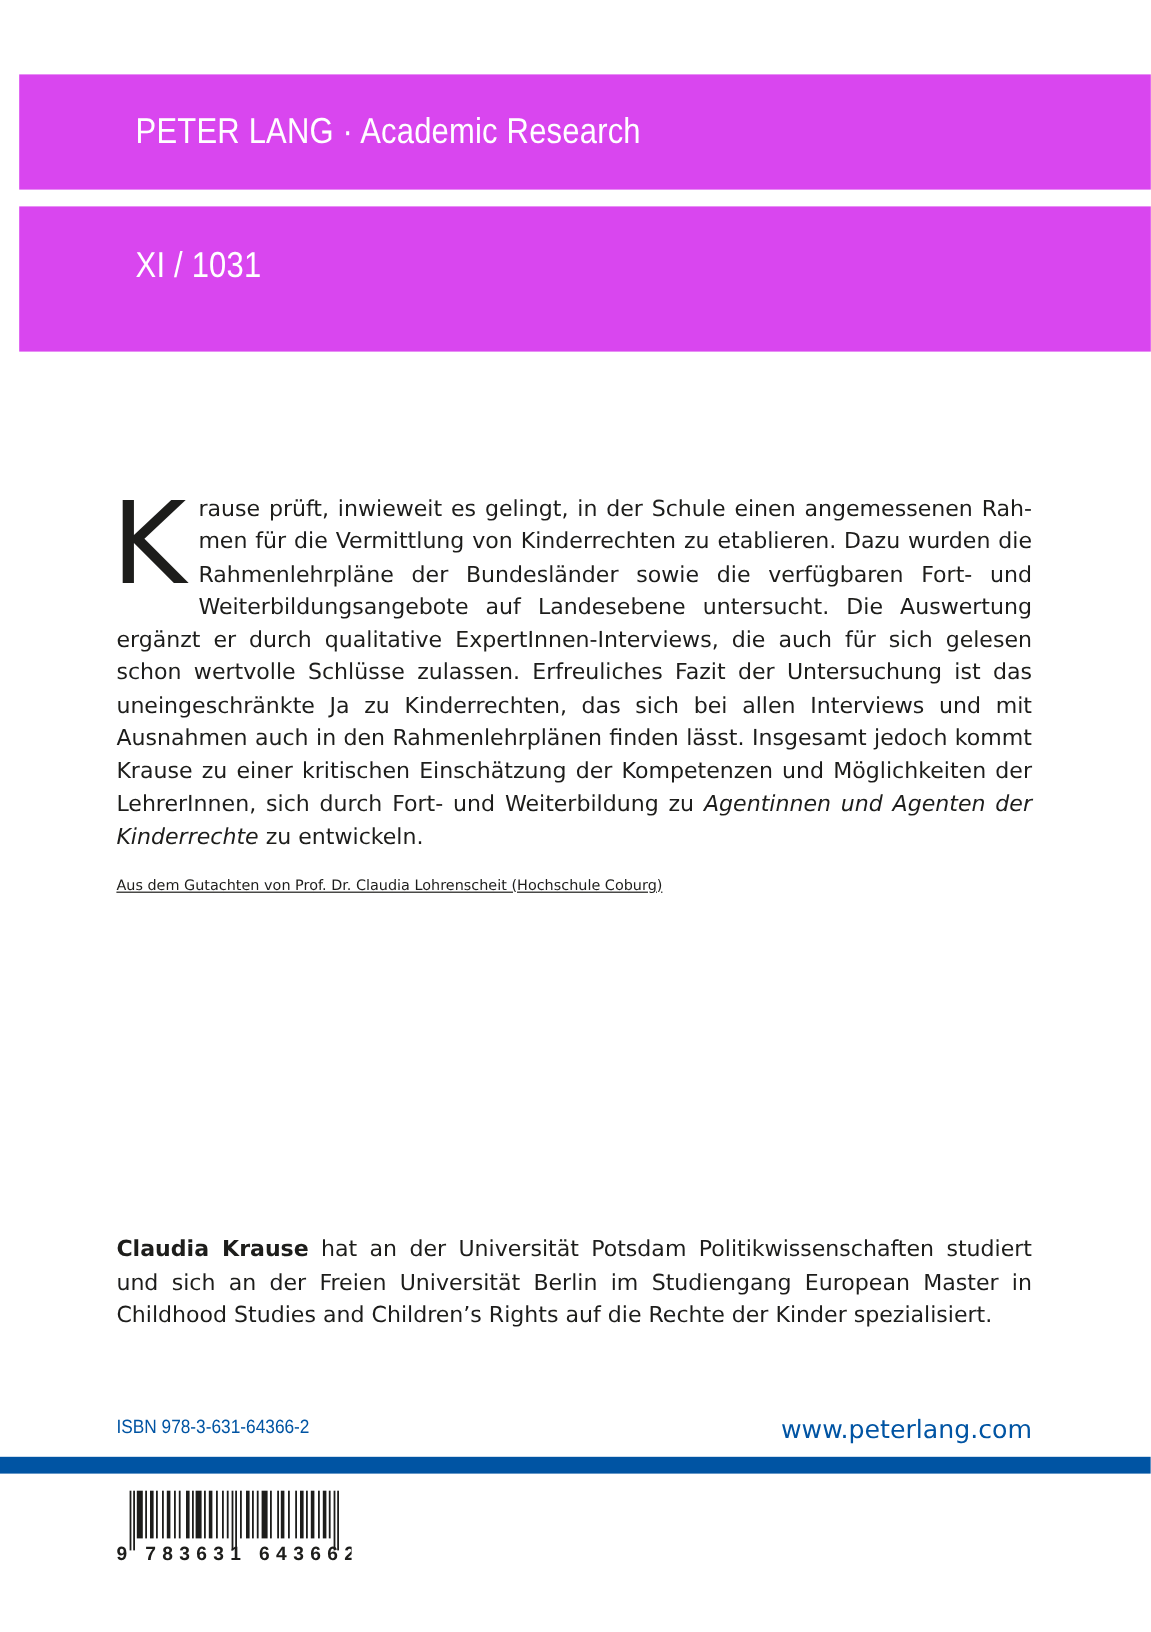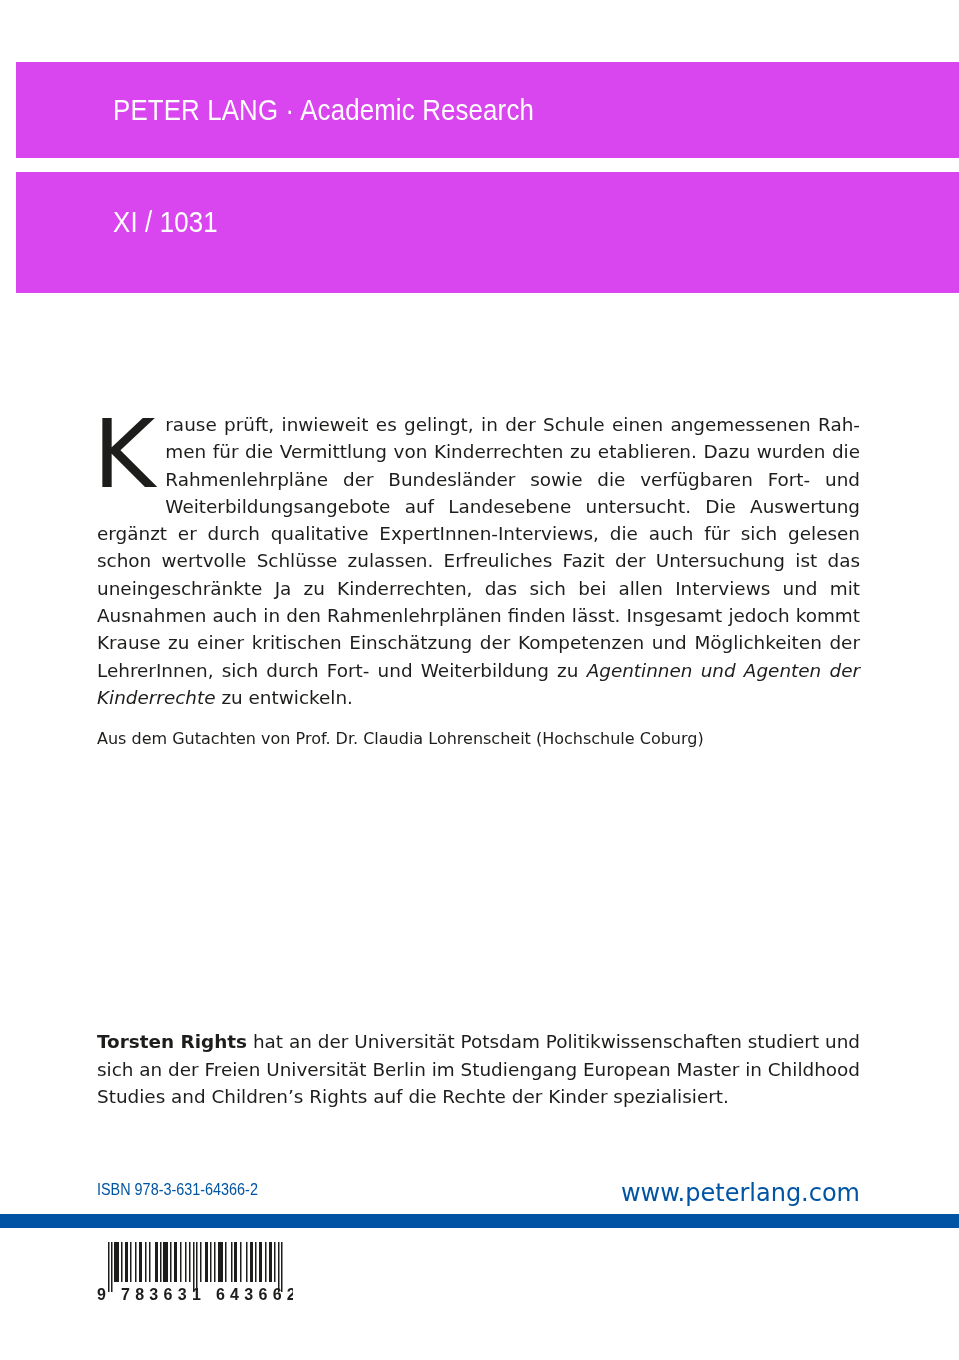--- a/index.html
+++ b/index.html
@@ -41,39 +41,40 @@
     font-size: 95px; line-height: 78px;
     height: 80px;
     margin: 4px 10px 0 -4px;
     color: #1d1d1b;
     font-weight: 400;
   }
   .blurb p { margin: 0; }
   .blurb em { font-style: italic; }
   .attribution {
     position: absolute; left: 97px; top: 725px; width: 763px;
-    font-size: 16px; line-height: 27px;
+    font-size: 12px; line-height: 27px;
     white-space: nowrap;
+    text-decoration: underline;
   }
   .author-bio {
     position: absolute; left: 97px; top: 1028px; width: 763px;
     font-size: 18.4px; line-height: 27.5px;
     text-align: justify;
   }
   .author-bio strong { font-weight: bold; }
   .isbn {
     position: absolute; left: 97px; top: 1181px;
     font-family: "Liberation Sans", sans-serif;
     font-size: 16px; color: #0054a3;
     transform: scaleX(0.9); transform-origin: left center;
     white-space: nowrap;
   }
   .url {
     position: absolute; right: 99px; top: 1179px;
-    font-size: 24px; color: #0054a3;
+    font-size: 21px; color: #0054a3;
     white-space: nowrap;
   }
   .bottom-strip {
     position: absolute; left: 0; top: 1214px; width: 959px; height: 14px;
     background: #0054a3;
   }
   .barcode {
     position: absolute; left: 97px; top: 1242px; width: 196px; height: 60px;
   }
 </style>
@@ -86,21 +87,21 @@
 <div class="band band-2">
   <div class="band-text">XI / 1031</div>
 </div>
 
 <div class="blurb">
   <span class="dropcap">K</span>
   <p><span>rause prüft, inwieweit es gelingt, in der Schule einen angemessenen Rah­men für die Vermittlung von Kinderrechten zu etablieren. Dazu wurden die Rahmenlehrpläne der Bundesländer sowie die verfügbaren Fort- und Weiterbildungsangebote auf Landesebene untersucht. Die Auswertung ergänzt er durch qualitative ExpertInnen-Interviews, die auch für sich gelesen schon wertvolle Schlüsse zulassen. Erfreuliches Fazit der Untersuchung ist das uneinge­schränkte Ja zu Kinderrechten, das sich bei allen Interviews und mit Ausnahmen auch in den Rahmenlehrplänen finden lässt. Insgesamt jedoch kommt Krause zu einer kritischen Einschätzung der Kompetenzen und Möglichkeiten der LehrerInnen, sich durch Fort- und Weiterbildung zu </span><em>Agentinnen und Agenten der Kinderrechte</em><span> zu entwickeln.</span></p>
 </div>
 <div class="attribution">Aus dem Gutachten von Prof. Dr. Claudia Lohrenscheit (Hochschule Coburg)</div>
 
-<div class="author-bio"><strong>Torsten Rights</strong><span> hat an der Universität Potsdam Politikwissenschaften studiert und sich an der Freien Universität Berlin im Studiengang European Master in Childhood Studies and Children’s Rights auf die Rechte der Kinder spezialisiert.</span></div>
+<div class="author-bio"><strong>Claudia Krause</strong><span> hat an der Universität Potsdam Politikwissenschaften studiert und sich an der Freien Universität Berlin im Studiengang European Master in Childhood Studies and Children’s Rights auf die Rechte der Kinder spezialisiert.</span></div>
 
 <div class="isbn">ISBN 978-3-631-64366-2</div>
 <div class="url">www.peterlang.com</div>
 
 <div class="bottom-strip"></div>
 
 <svg class="barcode" viewBox="0 0 196 60" xmlns="http://www.w3.org/2000/svg">
   <g fill="#1d1d1b">
     <rect x="11" y="0" width="1.5" height="50"></rect>
     <rect x="14" y="0" width="1.5" height="50"></rect>

